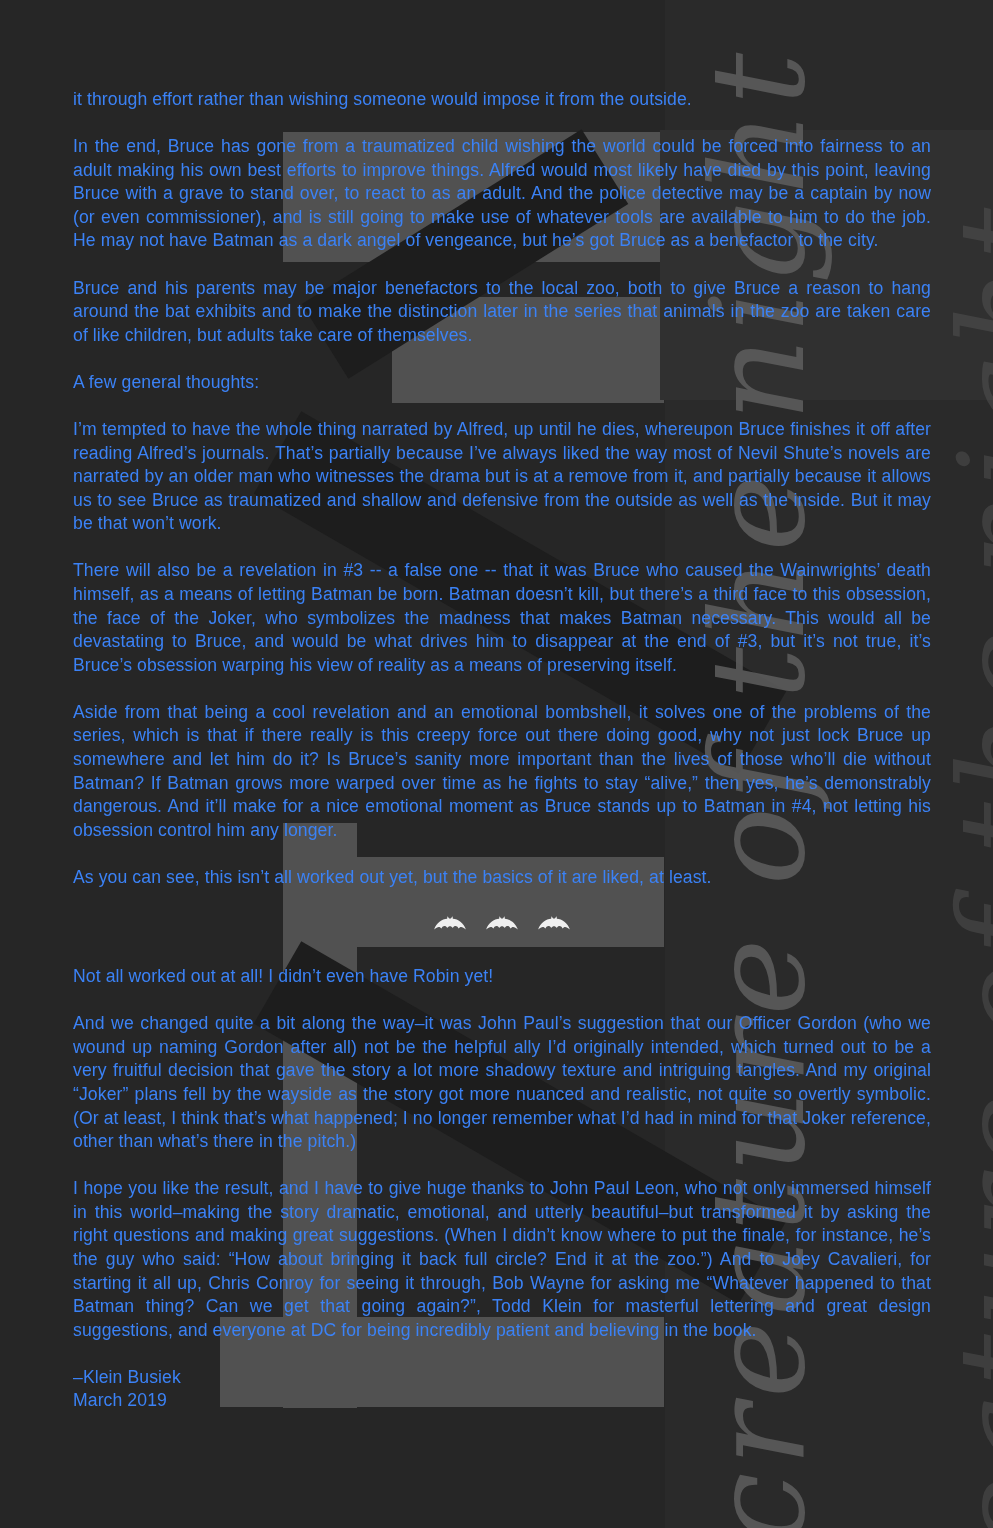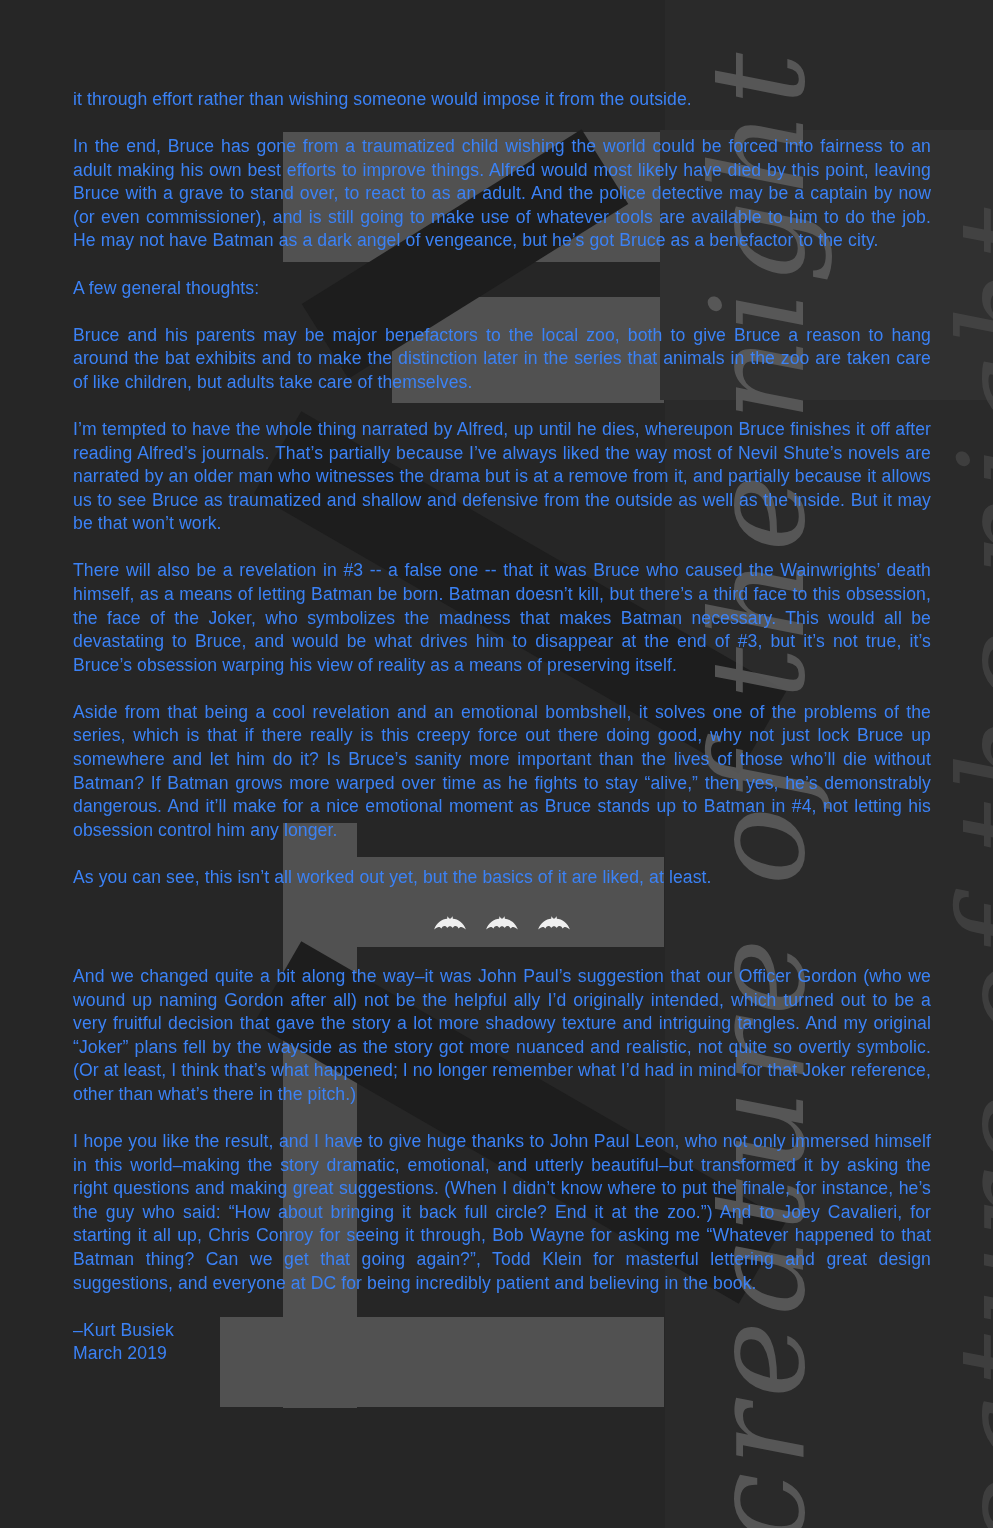--- a/index.html
+++ b/index.html
@@ -101,41 +101,42 @@
     <div class="wm-diag d1"></div>
     <div class="wm-diag d2"></div>
     <div class="wm-patch p1"></div>
     <div class="wm-vtitle">creature of the night</div>
     <div class="wm-vtitle wm-vtitle2">creature of the night</div>
   </div>
 
   <div class="content">
     <p>it through effort rather than wishing someone would impose it from the outside.</p>
     <p>In the end, Bruce has gone from a traumatized child wishing the world could be forced into fairness to an adult making his own best efforts to improve things. Alfred would most likely have died by this point, leaving Bruce with a grave to stand over, to react to as an adult. And the police detective may be a captain by now (or even commissioner), and is still going to make use of whatever tools are available to him to do the job. He may not have Batman as a dark angel of vengeance, but he’s got Bruce as a benefactor to the city.</p>
+    <p>Bruce and his parents may be major benefactors to the local zoo, both to give Bruce a reason to hang around the bat exhibits and to make the distinction later in the series that animals in the zoo are taken care of like children, but adults take care of themselves.</p>
     <p>A few general thoughts:</p>
-    <p>Bruce and his parents may be major benefactors to the local zoo, both to give Bruce a reason to hang around the bat exhibits and to make the distinction later in the series that animals in the zoo are taken care of like children, but adults take care of themselves.</p>
     <p>I’m tempted to have the whole thing narrated by Alfred, up until he dies, whereupon Bruce finishes it off after reading Alfred’s journals. That’s partially because I’ve always liked the way most of Nevil Shute’s novels are narrated by an older man who witnesses the drama but is at a remove from it, and partially because it allows us to see Bruce as traumatized and shallow and defensive from the outside as well as the inside. But it may be that won’t work.</p>
     <p>There will also be a revelation in #3 -- a false one -- that it was Bruce who caused the Wainwrights’ death himself, as a means of letting Batman be born. Batman doesn’t kill, but there’s a third face to this obsession, the face of the Joker, who symbolizes the madness that makes Batman necessary. This would all be devastating to Bruce, and would be what drives him to disappear at the end of #3, but it’s not true, it’s Bruce’s obsession warping his view of reality as a means of preserving itself.</p>
     <p>Aside from that being a cool revelation and an emotional bombshell, it solves one of the problems of the series, which is that if there really is this creepy force out there doing good, why not just lock Bruce up somewhere and let him do it? Is Bruce’s sanity more important than the lives of those who’ll die without Batman? If Batman grows more warped over time as he fights to stay “alive,” then yes, he’s demonstrably dangerous. And it’ll make for a nice emotional moment as Bruce stands up to Batman in #4, not letting his obsession control him any longer.</p>
     <p>As you can see, this isn’t all worked out yet, but the basics of it are liked, at least.</p>
 
     <div class="divider">
       <svg class="bat" viewBox="0 0 120 64" aria-hidden="true">
         <path d="M4 50 C12 26 32 13 50 12 L51 3 L57 11 L63 11 L69 3 L70 12 C88 13 108 26 116 50 C104 38 96 38 90 46 C85 35 75 35 70 44 C64 36 56 36 50 44 C45 35 35 35 30 46 C24 38 16 38 4 50 Z"></path>
       </svg>
       <svg class="bat" viewBox="0 0 120 64" aria-hidden="true">
         <path d="M4 50 C12 26 32 13 50 12 L51 3 L57 11 L63 11 L69 3 L70 12 C88 13 108 26 116 50 C104 38 96 38 90 46 C85 35 75 35 70 44 C64 36 56 36 50 44 C45 35 35 35 30 46 C24 38 16 38 4 50 Z"></path>
       </svg>
       <svg class="bat" viewBox="0 0 120 64" aria-hidden="true">
         <path d="M4 50 C12 26 32 13 50 12 L51 3 L57 11 L63 11 L69 3 L70 12 C88 13 108 26 116 50 C104 38 96 38 90 46 C85 35 75 35 70 44 C64 36 56 36 50 44 C45 35 35 35 30 46 C24 38 16 38 4 50 Z"></path>
       </svg>
     </div>
 
+    <p>Not all worked out at all! I didn’t even have Robin yet!</p>
     <p>And we changed quite a bit along the way–it was John Paul’s suggestion that our Officer Gordon (who we wound up naming Gordon after all) not be the helpful ally I’d originally intended, which turned out to be a very fruitful decision that gave the story a lot more shadowy texture and intriguing tangles. And my original “Joker” plans fell by the wayside as the story got more nuanced and realistic, not quite so overtly symbolic. (Or at least, I think that’s what happened; I no longer remember what I’d had in mind for that Joker reference, other than what’s there in the pitch.)</p>
     <p>I hope you like the result, and I have to give huge thanks to John Paul Leon, who not only immersed himself in this world–making the story dramatic, emotional, and utterly beautiful–but transformed it by asking the right questions and making great suggestions. (When I didn’t know where to put the finale, for instance, he’s the guy who said: “How about bringing it back full circle? End it at the zoo.”) And to Joey Cavalieri, for starting it all up, Chris Conroy for seeing it through, Bob Wayne for asking me “Whatever happened to that Batman thing? Can we get that going again?”, Todd Klein for masterful lettering and great design suggestions, and everyone at DC for being incredibly patient and believing in the book.</p>
 
     <div class="signature">
-      <p>–Kurt Busiek</p>
+      <p>–Klein Busiek</p>
       <p>March 2019</p>
     </div>
   </div>
 
 </div>
 
 </body></html>

